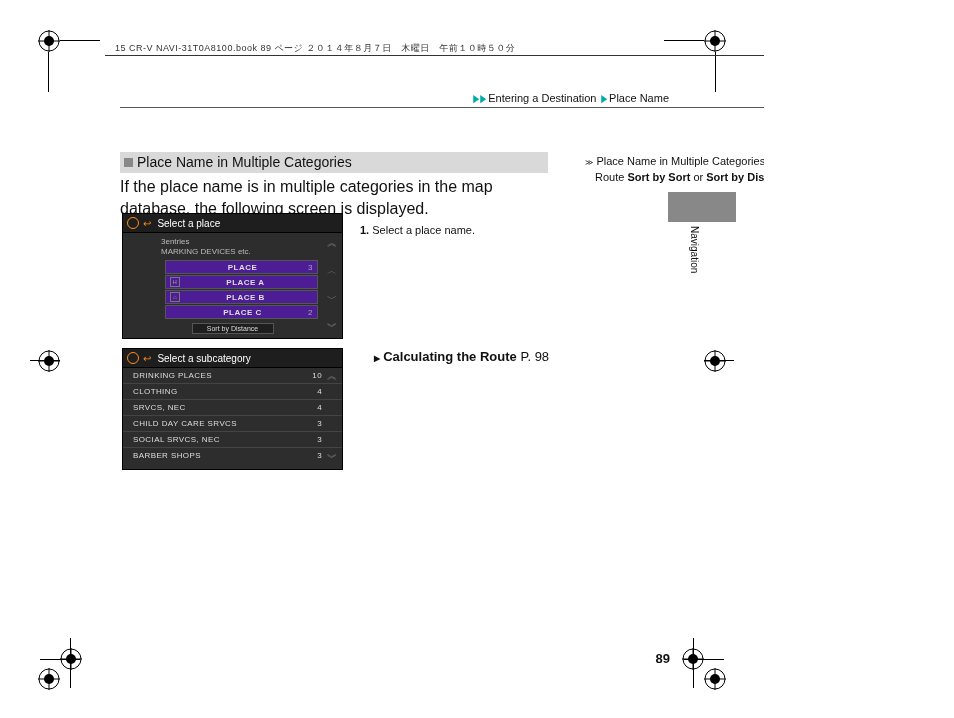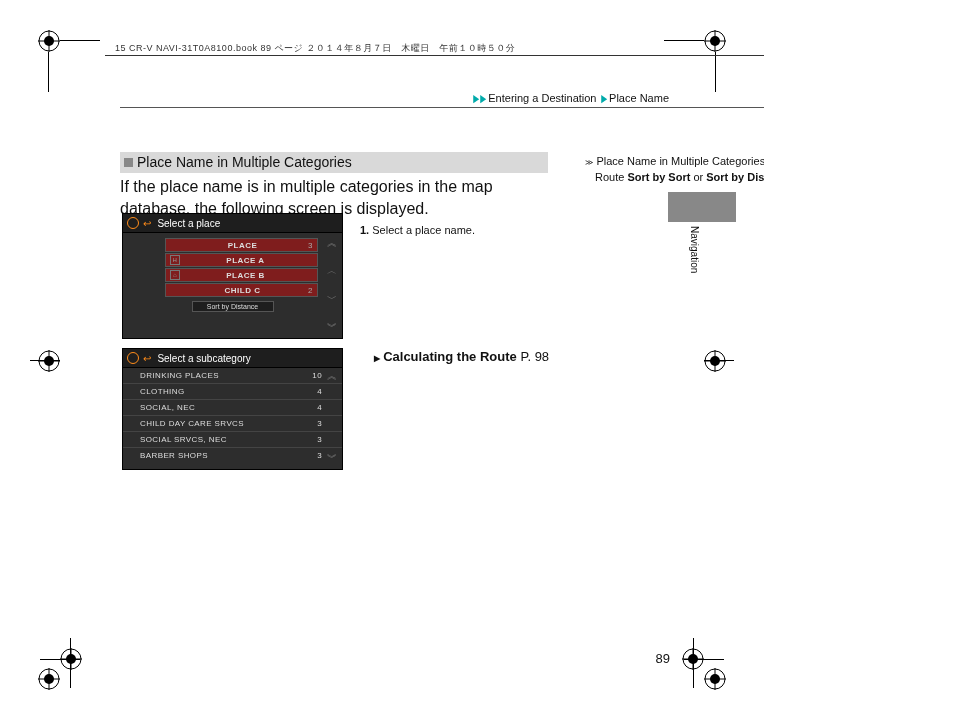--- a/index.html
+++ b/index.html
@@ -13,41 +13,41 @@
 .breadcrumb { position:absolute; right:95px; top:92px; font-size:11px; }
 .breadcrumb .chev { color:#0aa; display:inline-block; transform:scaleX(0.7); margin-right:-2px; }
 .breadcrumb-rule { position:absolute; left:120px; top:107px; width:740px; height:1px; background:#555; }
 .section-heading { position:absolute; left:120px; top:152px; width:420px; background:#d9d9d9; padding:2px 4px 3px 4px; font-size:14px; }
 .section-heading .sq { display:inline-block; width:9px; height:9px; background:#888; margin-right:4px; vertical-align:baseline; }
 .section-intro { position:absolute; left:120px; top:176px; width:430px; font-size:16px; line-height:1.35; }
 .right-col { position:absolute; left:585px; top:155px; width:260px; font-size:11px; }
 .right-col .ind { margin-left:10px; margin-top:4px; }
 .tag-strip { position:absolute; right:28px; top:192px; width:68px; height:30px; background:#888; }
 .nav-label  { position:absolute; right:64px; top:226px; font-size:10px; writing-mode:vertical-rl; }
-.page-number { position:absolute; right:94px; bottom:52px; font-size:13px; font-weight:normal; }
+.page-number { position:absolute; right:94px; bottom:52px; font-size:13px; font-weight:bold; }
 .step1 { position:absolute; left:360px; top:216px; width:190px; font-size:11px;margin-top:8px; }
 .screenshot { position:absolute; left:122px; background:#2d2d2d; border:1px solid #000; color:#ddd; font-family:Arial,sans-serif; }
 .ss1 { top:213px; width:219px; height:124px; }
 .ss-titlebar { display:flex; align-items:center; height:18px; background:#1e1e1e; border-bottom:1px solid #000; padding:0 4px; }
 .ss-titlebar .ring { width:10px; height:10px; border:1px solid #ff8c1a; border-radius:50%; margin-right:4px; }
 .ss-titlebar .back { color:#ff8c1a; font-size:10px; margin-right:6px; }
 .ss-titlebar .ttl  { color:#fff; font-size:10px; }
 .ss-body { padding:4px 6px; font-size:9px; }
 .ss-meta { color:#bbb; font-size:8px; line-height:1.2; margin:0 0 4px 32px; }
-.place-row { display:flex; align-items:center; background:#7f1d1d; border:1px solid #555; margin:1px 18px 0 36px; height:12px; padding:0 4px; font-size:8px; letter-spacing:0.5px;gap:28px; }
+.place-row { display:flex; align-items:center; background:#4c1d95; border:1px solid #555; margin:1px 18px 0 36px; height:12px; padding:0 4px; font-size:8px; letter-spacing:0.5px;gap:28px; }
 .place-row .name { flex:1; text-align:center; font-weight:bold; }
 .place-row .num  { color:#aaa; margin-left:6px; }
 .place-row .ico  { width:8px; height:8px; border:1px solid #777; margin-right:4px; font-size:6px; display:flex; align-items:center; justify-content:center; color:#999; }
 .sort-btn { margin:4px auto 0 auto; width:80px; text-align:center; font-size:7px; border:1px solid #555; background:#1e1e1e; padding:1px 0; }
 .arrows { position:absolute; right:4px; top:22px; bottom:4px; width:12px; display:flex; flex-direction:column; justify-content:space-between; color:#777; font-size:10px; text-align:center; }
 .step23 { position:absolute; left:360px; top:348px; width:200px; font-size:12px; line-height:1.4; }
 .step23 .xref { margin-left:14px; font-size:13px; }
 .step23 .xref b::before { content:"▶"; font-size:8px; margin-right:3px; }
 .ss2 { top:348px; width:219px; height:120px; }
-.sub-row { display:flex; align-items:center; justify-content:space-between; border-top:1px solid #444; padding:3px 20px 3px 17px; font-size:8px; letter-spacing:0.4px; }
+.sub-row { display:flex; align-items:center; justify-content:space-between; border-top:1px solid #444; padding:3px 20px 3px 10px; font-size:8px; letter-spacing:0.4px; }
 .sub-row:first-of-type { border-top:none; }
 .ss2 .arrows { top:20px; }
 </style>
 </head>
 <body>
 
 <div class="page">
 
   <svg class="rego" style="left:38px; top:30px" viewBox="0 0 22 22">
       <circle cx="11" cy="11" r="10" fill="none" stroke="#000"></circle>
@@ -126,39 +126,43 @@
 
   <div class="step1"><b>1.</b> <span>Select a place name.</span></div>
 
   <div class="screenshot ss1">
     <div class="ss-titlebar">
       <span class="ring"></span>
       <span class="back">↩</span>
       <span class="ttl">Select a place</span>
     </div>
     <div class="ss-body">
+      <div class="ss-meta">
+        <div>3entries</div>
+        <div>MARKING DEVICES etc.</div>
+      </div>
       <div id="place-rows">
           <div class="place-row">
             <span style="width:13px"></span>
             <span class="name">PLACE</span>
             <span class="num">3</span>
           </div>
           <div class="place-row">
             <span class="ico">H</span>
             <span class="name">PLACE A</span>
             <span class="num"></span>
           </div>
           <div class="place-row">
             <span class="ico">⌂</span>
             <span class="name">PLACE B</span>
             <span class="num"></span>
           </div>
           <div class="place-row">
             <span style="width:13px"></span>
-            <span class="name">CHILD C</span>
+            <span class="name">PLACE C</span>
             <span class="num">2</span>
           </div>
         </div>
       <div class="sort-btn">Sort by Distance</div>
     </div>
     <div class="arrows">
       <span>︽</span>
       <span>︿</span>
       <span>﹀</span>
       <span>︾</span>
@@ -178,21 +182,21 @@
     <div id="sub-rows">
         <div class="sub-row">
           <span>DRINKING PLACES</span>
           <span>10</span>
         </div>
         <div class="sub-row">
           <span>CLOTHING</span>
           <span>4</span>
         </div>
         <div class="sub-row">
-          <span>SOCIAL, NEC</span>
+          <span>SRVCS, NEC</span>
           <span>4</span>
         </div>
         <div class="sub-row">
           <span>CHILD DAY CARE SRVCS</span>
           <span>3</span>
         </div>
         <div class="sub-row">
           <span>SOCIAL SRVCS, NEC</span>
           <span>3</span>
         </div>

